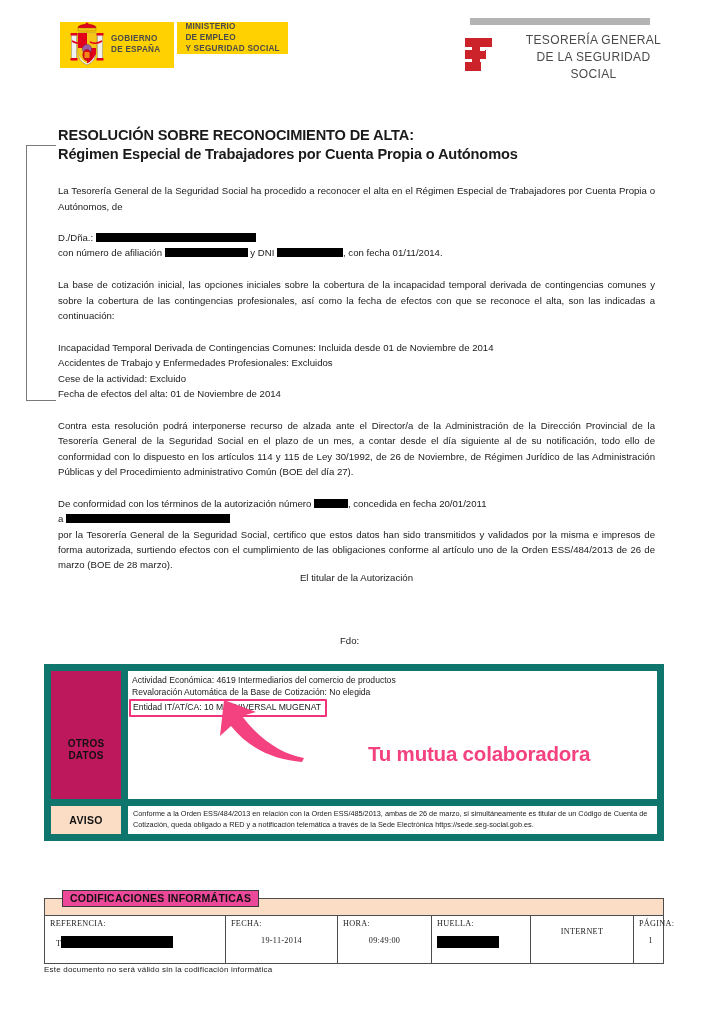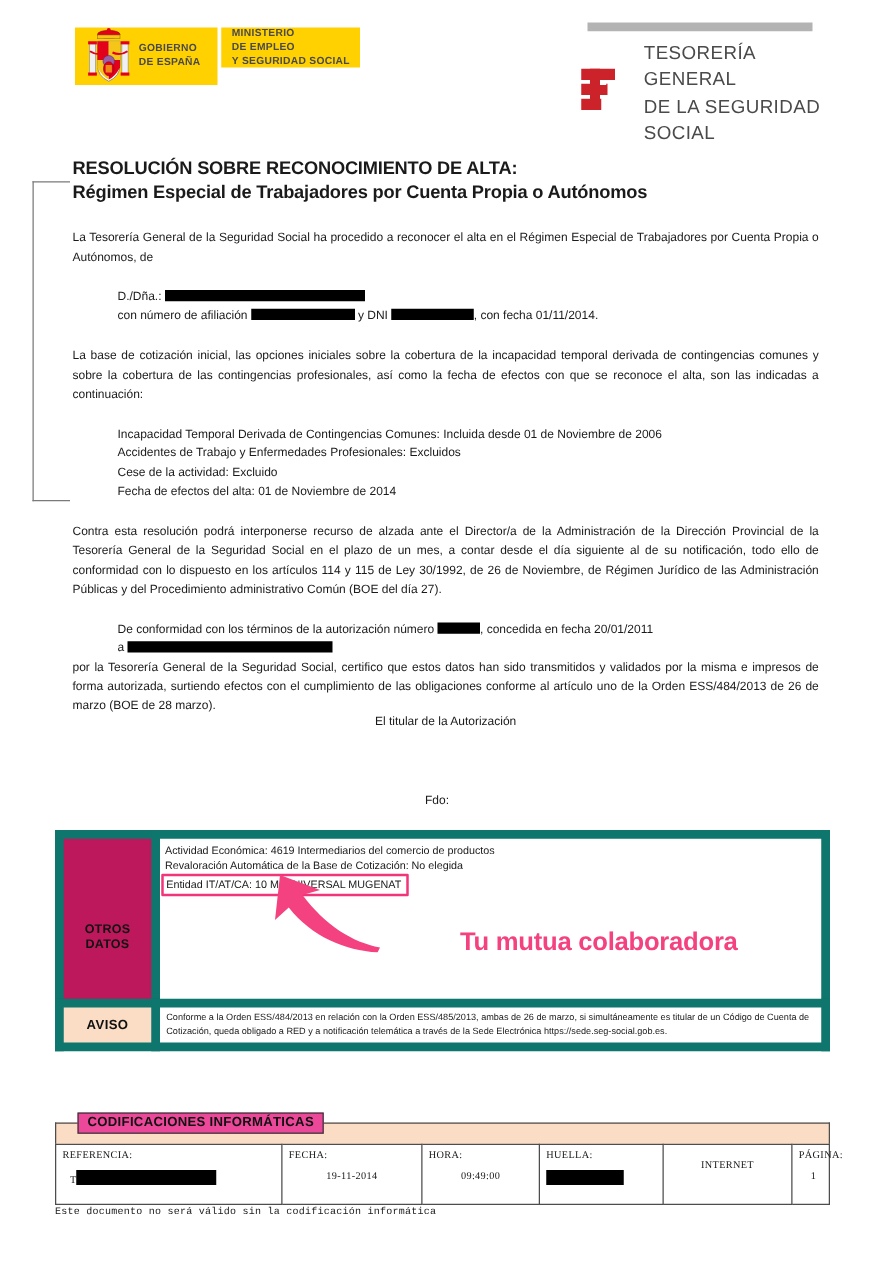--- a/index.html
+++ b/index.html
@@ -69,25 +69,26 @@
     margin-left: 8px;
   }
   .tgss-body {
     display: flex;
     align-items: center;
     margin-top: 7px;
   }
   .tgss-mark { width: 42px; height: 44px; flex: none; }
   .tgss-text {
     margin-left: 11px;
-    font-size: 15px;
+    font-size: 12px;
     line-height: 1.42;
     letter-spacing: 0.35px;
     color: #4a4a4a;
     white-space: pre-line;
+    text-align: center;
   }
 
   
   .bracket {
     position: absolute;
     left: 26px; top: 145px;
     width: 30px; height: 256px;
     border-left: 1.6px solid #7a7a7a;
     border-top: 1.6px solid #7a7a7a;
     border-bottom: 1.6px solid #7a7a7a;
@@ -124,21 +125,21 @@
     display: inline-block;
     background: #000000;
     vertical-align: -1px;
     height: 9px;
   }
   .r-name   { width: 160px; }
   .r-afil   { width: 83px;  }
   .r-dni    { width: 66px;  }
   .r-auth   { width: 34px;  }
   .r-comp   { width: 164px; }
-  .list-line { font-size: 9.6px; line-height: 1.60; margin-left: 36px; }
+  .list-line { font-size: 9.6px; line-height: 1.60; }
   .center-line {
     font-size: 9.6px;
     text-align: center;
     margin: 0;
   }
   .fdo-line {
     font-size: 9.6px;
     margin: 0;
     padding-left: 282px;
   }
@@ -281,21 +282,21 @@
   .cf-value.ml { margin-left: 6px; }
   .redact2 {
     display: inline-block;
     background: #000000;
     height: 12px;
     vertical-align: -2px;
   }
   .footnote {
     position: absolute;
     left: 44px; top: 965px;
-    font-family: Liberation Mono, monospace;
+    font-family: Liberation Sans, sans-serif;
     font-size: 8px;
     letter-spacing: 0.2px;
     color: #1a1a1a;
   }
 </style>
 </head>
 <body>
 
 <div id="page">
 
@@ -385,21 +386,21 @@
       <span class="redact r-dni"></span><span>, con fecha 01/11/2014.</span>
     </div>
 
     <div class="sp-c"></div>
 
     <p class="para">La base de cotización inicial, las opciones iniciales sobre la cobertura de la incapacidad temporal derivada de contingencias comunes y sobre la cobertura de las contingencias profesionales, así como la fecha de efectos con que se reconoce el alta, son las indicadas a continuación:</p>
 
     <div class="sp-d"></div>
 
     <div>
-      <div class="list-line">Incapacidad Temporal Derivada de Contingencias Comunes: Incluida desde 01 de Noviembre de 2006</div>
+      <div class="list-line">Incapacidad Temporal Derivada de Contingencias Comunes: Incluida desde 01 de Noviembre de 2014</div>
       <div class="list-line">Accidentes de Trabajo y Enfermedades Profesionales: Excluidos</div>
       <div class="list-line">Cese de la actividad: Excluido</div>
       <div class="list-line">Fecha de efectos del alta: 01 de Noviembre de 2014</div>
     </div>
 
     <div class="sp-e"></div>
 
     <p class="para">Contra esta resolución podrá interponerse recurso de alzada ante el Director/a de la Administración de la Dirección Provincial de la Tesorería General de la Seguridad Social en el plazo de un mes, a contar desde el día siguiente al de su notificación, todo ello de conformidad con lo dispuesto en los artículos 114 y 115 de Ley 30/1992, de 26 de Noviembre, de Régimen Jurídico de las Administración Públicas y del Procedimiento administrativo Común (BOE del día 27).</p>
 
     <div class="sp-c"></div>

